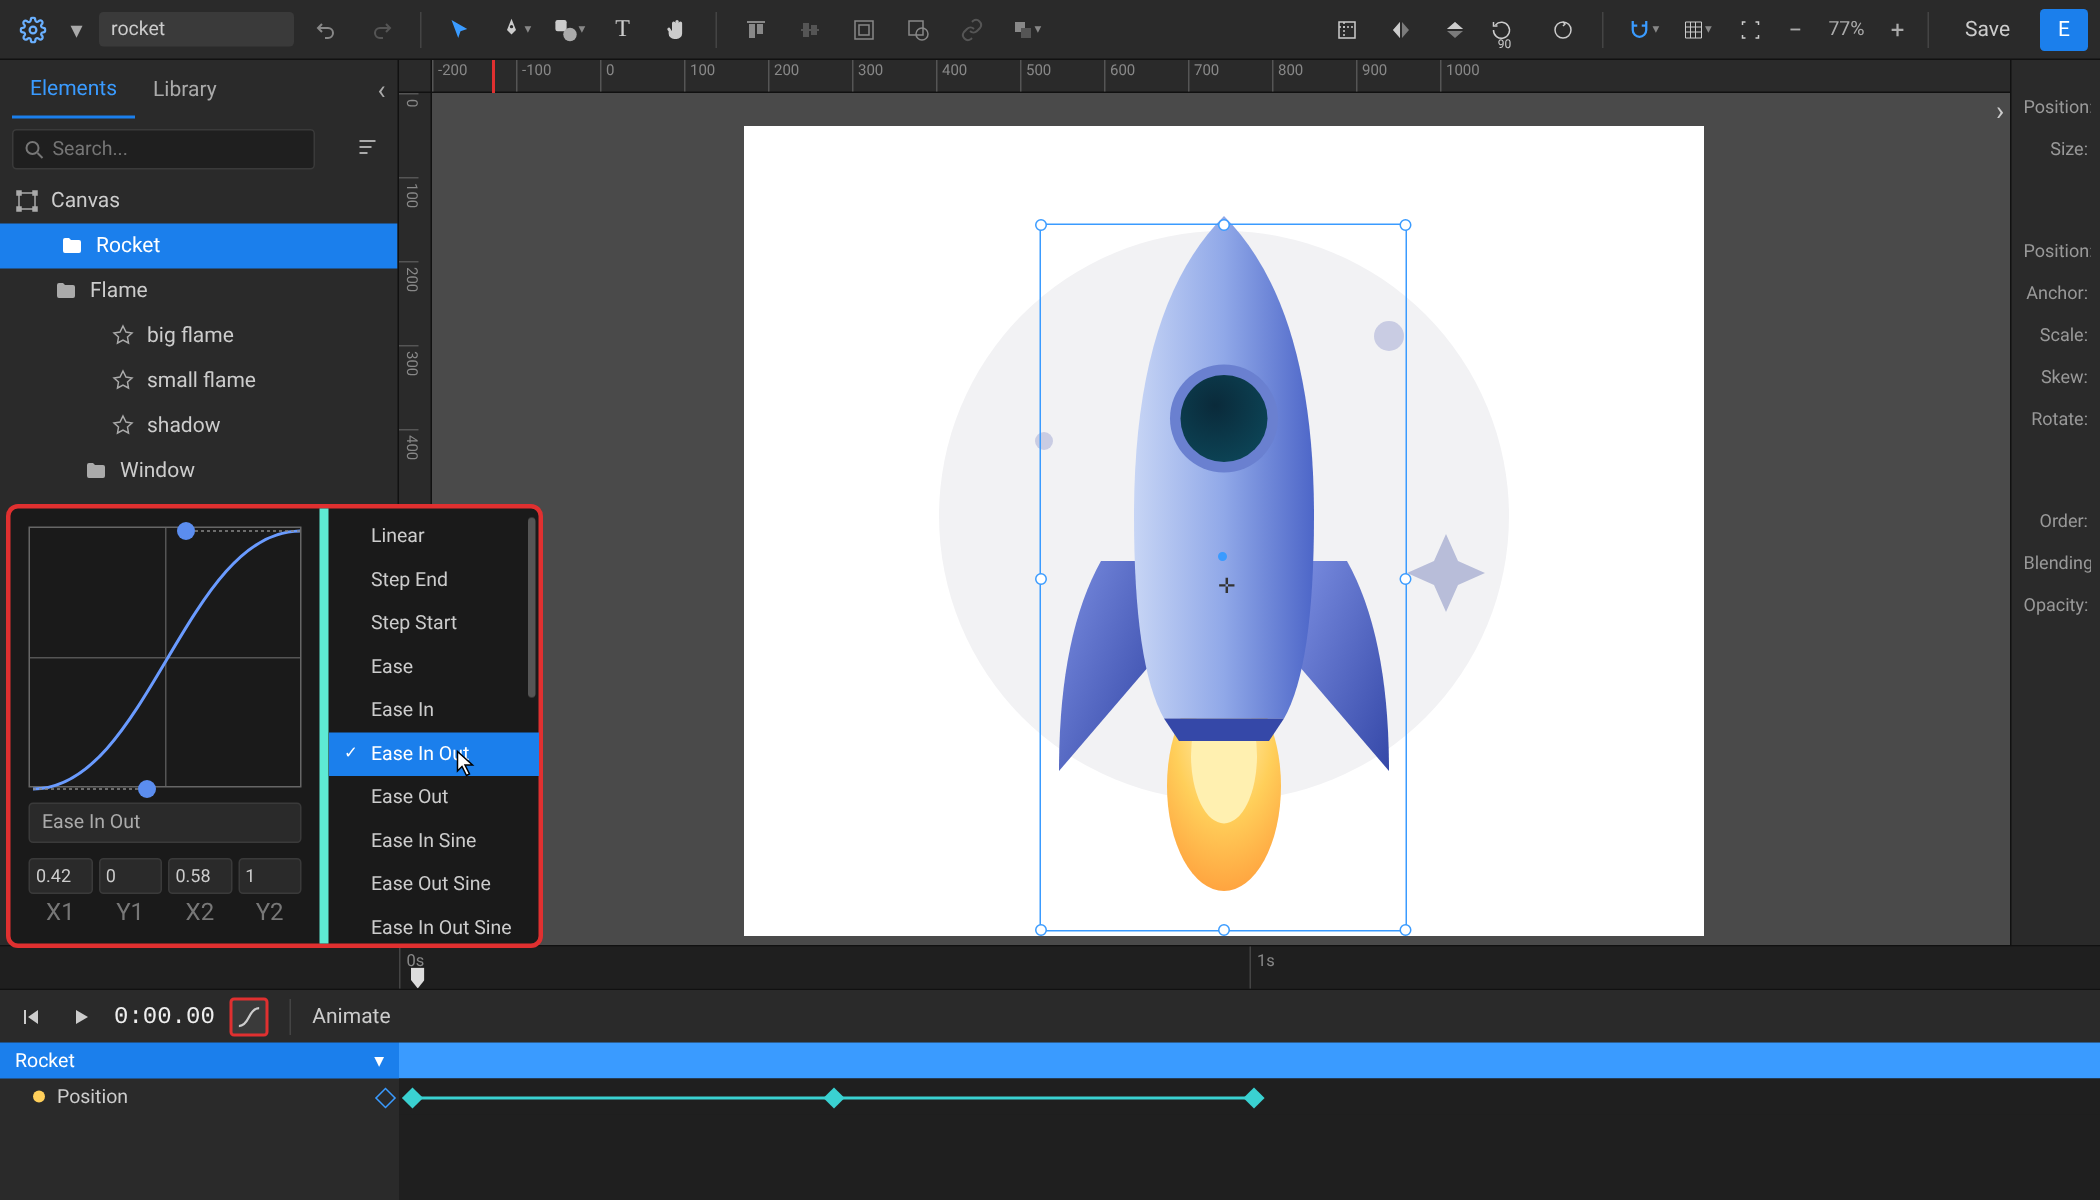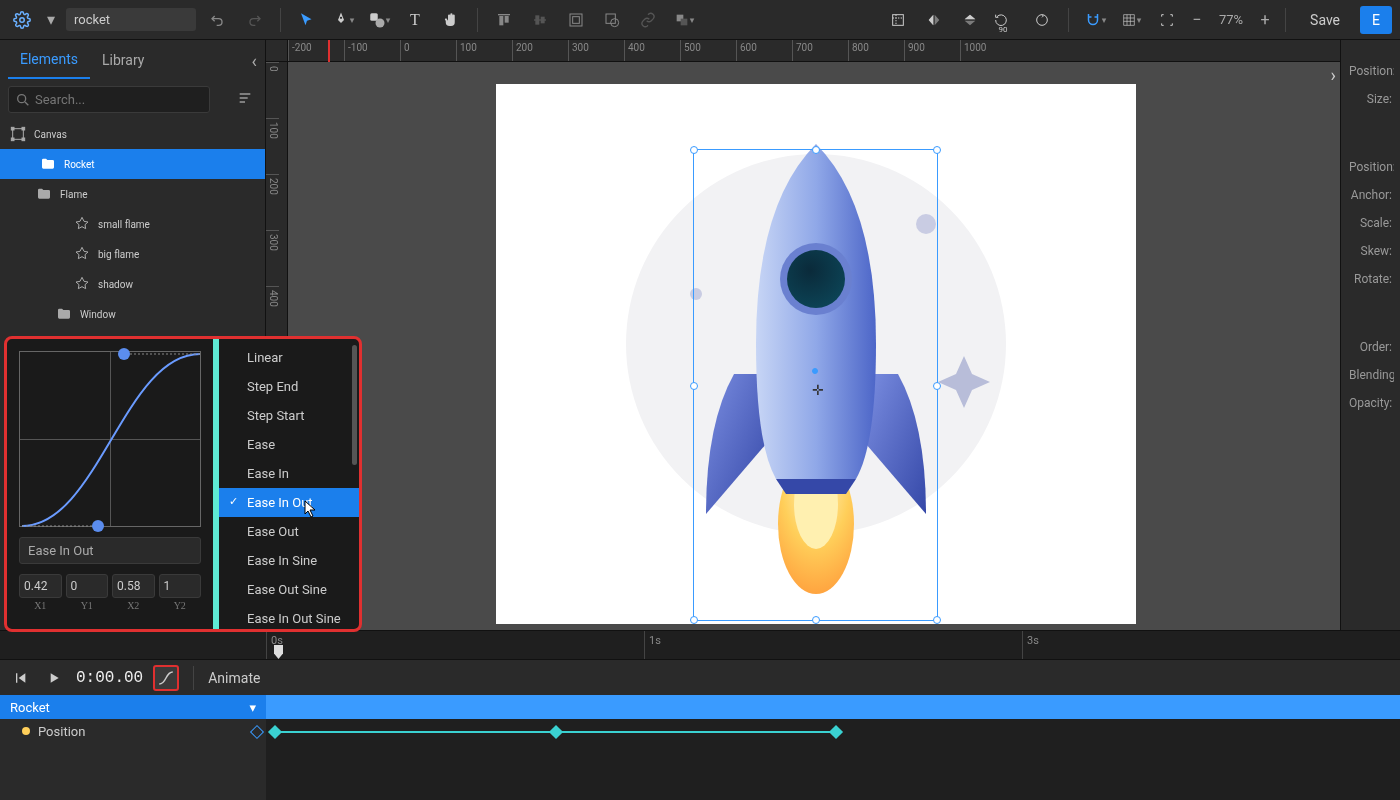--- a/index.html
+++ b/index.html
@@ -23,21 +23,21 @@
 .panel-tabs { display: flex; align-items: center; height: 40px; padding: 0 8px; }
 .panel-tab { padding: 10px 12px; font-size: 14px; color: #aaa; cursor: pointer; }
 .panel-tab.active { color: #3a9bff; border-bottom: 2px solid #1b7fec; }
 .collapse-chevron { margin-left: auto; color: #aaa; cursor: pointer; font-size: 18px; }
 .search-row { display: flex; align-items: flex-start; padding: 6px 8px; gap: 5px; }
 .search-input { flex: 1; background: #1f1f1f; border: 1px solid #3a3a3a; color: #aaa; padding: 5px 8px 5px 26px; border-radius: 3px; font-size: 13px; }
 .search-wrap { position: relative; flex: 1; }
 .search-wrap .sicon { position: absolute; left: 7px; top: 6px; color: #777; }
 .list-sort { width: 24px; height: 24px; display: flex; align-items: center; justify-content: center; color: #aaa; cursor: pointer; }
 
-.tree { overflow-y: auto; font-size: 10px; }
+.tree { overflow-y: auto; font-size: 14px; }
 .tree-row { display: flex; align-items: center; height: 30px; padding-left: 10px; cursor: pointer; gap: 8px; }
 .tree-row.selected { background: #1b7fec; color: #fff; }
 .tree-indent-1 { padding-left: 40px; }
 .tree-indent-2 { padding-left: 70px; }
 .tree-icon { width: 16px; display: inline-flex; }
 
 
 .canvas-area { flex: 1; background: #4a4a4a; position: relative; overflow: hidden; }
 .ruler-h { position: absolute; top: 0; left: 22px; right: 0; height: 22px; background: #2a2a2a; border-bottom: 1px solid #111; display: flex; font-size: 10px; color: #888; }
 .ruler-v { position: absolute; top: 22px; left: 0; bottom: 0; width: 22px; background: #2a2a2a; border-right: 1px solid #111; }
@@ -88,21 +88,21 @@
 .easing-popup { position: absolute; left: 4px; top: 336px; width: 358px; height: 296px; border: 3px solid #e03030; border-radius: 8px; background: #1a1a1a; display: flex; z-index: 100; }
 .ease-graph-side { width: 206px; padding: 12px; display: flex; flex-direction: column; gap: 10px; }
 .ease-graph { width: 182px; height: 176px; border: 1px solid #666; position: relative; background: #1a1a1a; }
 .ease-graph .grid-h { position: absolute; left: 0; right: 0; top: 50%; height: 1px; background: #555; }
 .ease-graph .grid-v { position: absolute; top: 0; bottom: 0; left: 50%; width: 1px; background: #555; }
 .ease-handle { position: absolute; width: 12px; height: 12px; background: #5b8def; border-radius: 50%; }
 .ease-name-input { background: #2a2a2a; border: 1px solid #3a3a3a; color: #aaa; padding: 5px 8px; border-radius: 3px; font-size: 13px; }
 .ease-vals { display: flex; gap: 4px; }
 .ease-val-box { flex: 1; display: flex; flex-direction: column; align-items: center; gap: 2px; }
 .ease-val-box input { width: 100%; background: #2a2a2a; border: 1px solid #3a3a3a; color: #ccc; padding: 4px; border-radius: 3px; font-size: 12px; text-align: left; }
-.ease-val-box label { font-size: 10px; color: #777; font-family: Liberation Serif, serif; }
+.ease-val-box label { font-size: 16px; color: #777; }
 .ease-list { flex: 1; overflow-y: auto; border-left: 6px solid #5eead4; padding: 4px 0; }
 .ease-item { padding: 7px 14px 7px 28px; font-size: 13px; color: #ccc; cursor: pointer; position: relative; }
 .ease-item.selected { background: #1b7fec; color: #fff; }
 .ease-item.selected::before { content: '✓'; position: absolute; left: 10px; font-size: 11px; }
 .ease-scroll { position: absolute; right: 2px; top: 6px; width: 5px; height: 120px; background: #555; border-radius: 3px; }
 .cursor-arrow { position: absolute; left: 304px; top: 500px; z-index: 200; pointer-events: none; }
 
 
 svg.i { width: 16px; height: 16px; }
 svg.i18 { width: 18px; height: 18px; }
@@ -313,29 +313,29 @@
             </svg>
           </span>
         <span>Flame</span>
       </div>
       <div class="tree-row" style="padding-left:74px">
         <span class="tree-icon">
             <svg class="i" viewBox="0 0 24 24" fill="none" stroke="#aaa" stroke-width="1.5">
               <path d="M12 2l3 6 6 1-4.5 4 1 6-5.5-3-5.5 3 1-6L3 9l6-1z"></path>
             </svg>
           </span>
-        <span>small flame</span>
+        <span>big flame</span>
       </div>
       <div class="tree-row" style="padding-left:74px">
         <span class="tree-icon">
             <svg class="i" viewBox="0 0 24 24" fill="none" stroke="#aaa" stroke-width="1.5">
               <path d="M12 2l3 6 6 1-4.5 4 1 6-5.5-3-5.5 3 1-6L3 9l6-1z"></path>
             </svg>
           </span>
-        <span>big flame</span>
+        <span>small flame</span>
       </div>
       <div class="tree-row" style="padding-left:74px">
         <span class="tree-icon">
             <svg class="i" viewBox="0 0 24 24" fill="none" stroke="#aaa" stroke-width="1.5">
               <path d="M12 2l3 6 6 1-4.5 4 1 6-5.5-3-5.5 3 1-6L3 9l6-1z"></path>
             </svg>
           </span>
         <span>shadow</span>
       </div>
       <div class="tree-row tree-indent-2" style="padding-left:56px">
@@ -450,21 +450,20 @@
   </div>
 </div>
 
 <div class="timeline">
   <div class="time-ruler-row">
     <div class="tl-left-spacer"></div>
     <div class="time-ruler">
       <div class="tl-start"></div>
       <div class="time-tick"><span>0s</span></div>
       <div class="time-tick"><span>1s</span></div>
-      <div class="time-tick"><span>3s</span></div>
     </div>
   </div>
   <div class="tl-controls">
     <div class="tl-btn">
         <svg class="i" viewBox="0 0 24 24" fill="#ccc">
           <path d="M6 5h2v14H6zM20 5v14l-10-7z"></path>
         </svg>
       </div>
     <div class="tl-btn">
         <svg class="i" viewBox="0 0 24 24" fill="#ccc">

